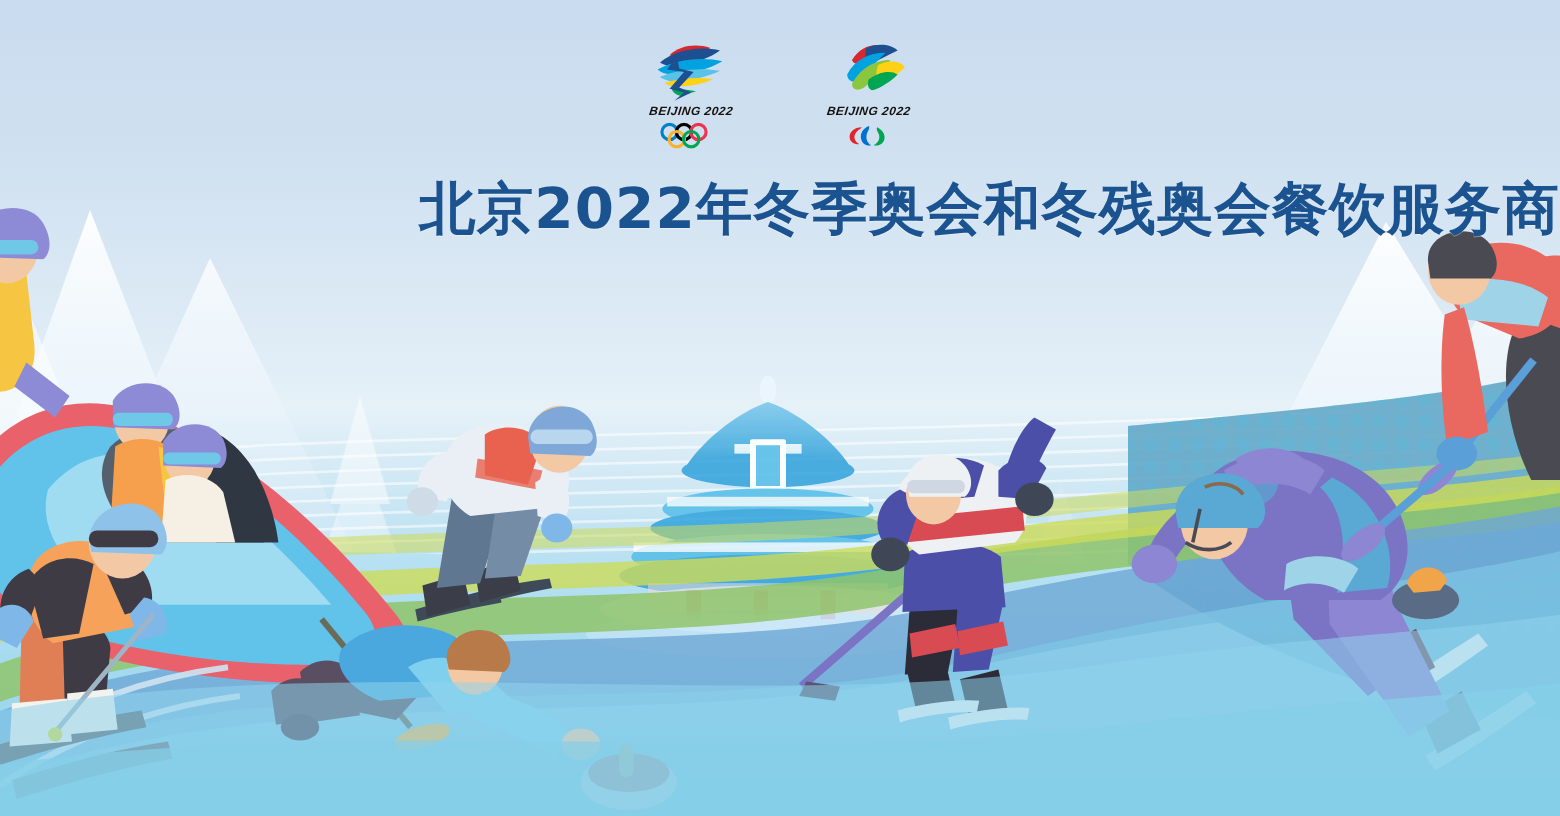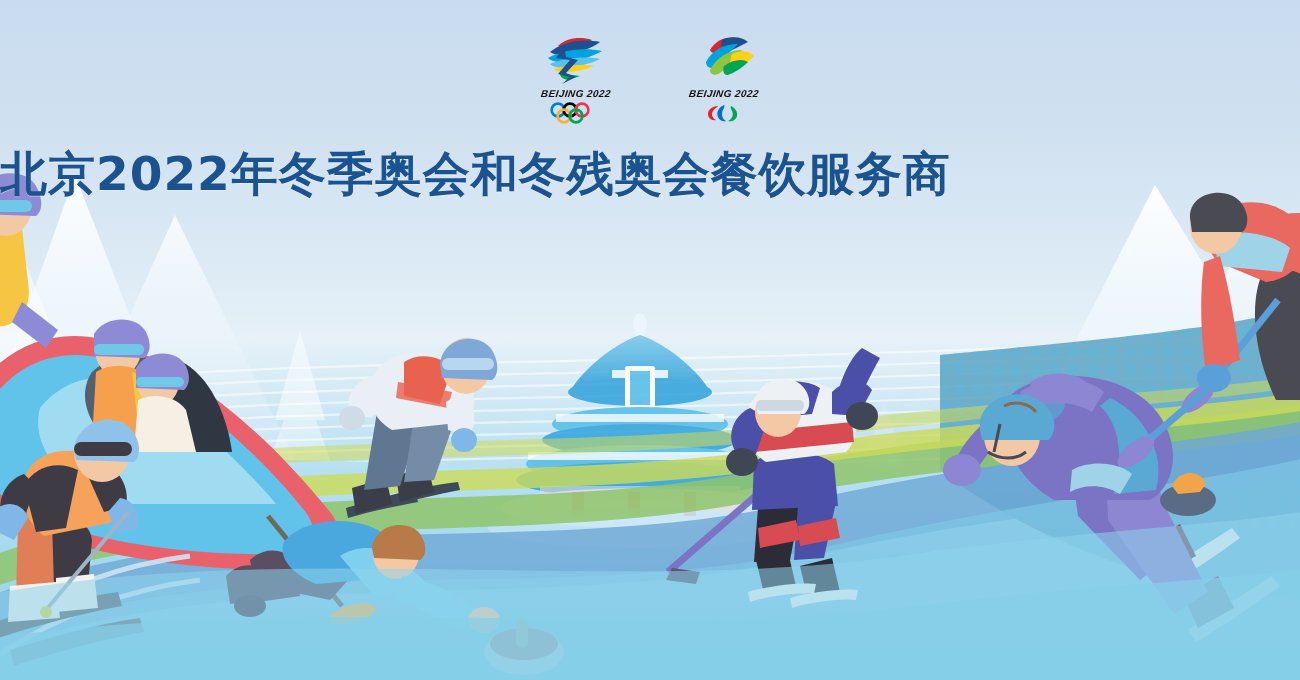--- a/index.html
+++ b/index.html
@@ -24,21 +24,21 @@
   .emblem-mark{width:80px;height:55px;}
   .emblem-word{
     font-style:italic;font-weight:700;font-size:10px;letter-spacing:.4px;
     color:#14100f;margin-top:3px;white-space:nowrap;
     transform:skewX(-7deg);
   }
   .emblem-sub{height:22px;margin-top:3px;}
 
   #page-title{
     position:absolute;left:0;right:0;top:143px;
-    text-align:left;
+    text-align:right;
     font-family:"DejaVu Sans","Liberation Sans",sans-serif;
     font-weight:700;
     font-size:47px;
     letter-spacing:1px;
     color:#1b5390;
     z-index:40;
     text-shadow:0 1px 0 rgba(255,255,255,.35);
   }
 </style>
 </head>

